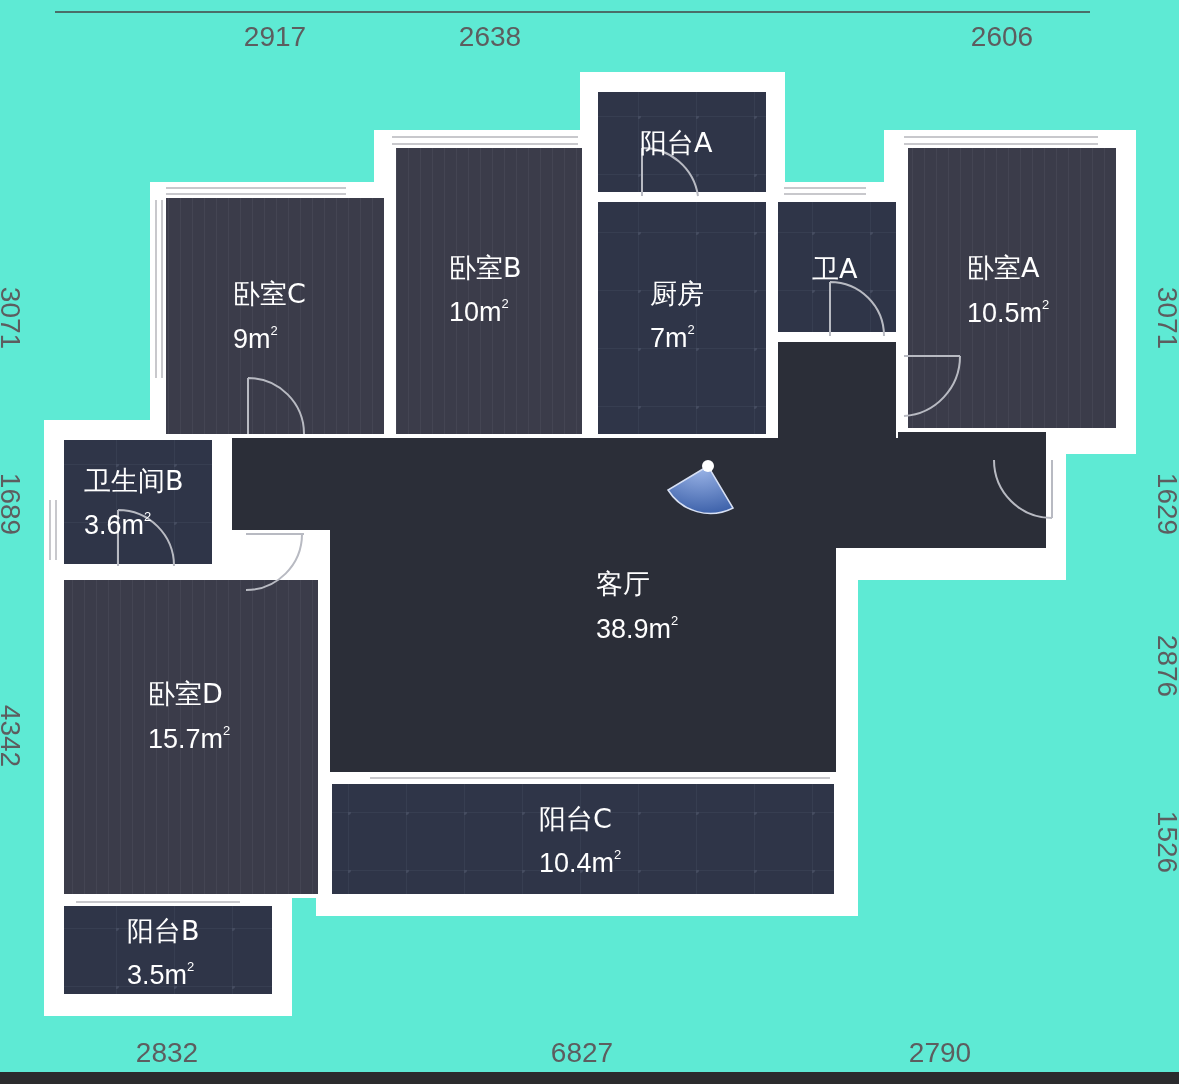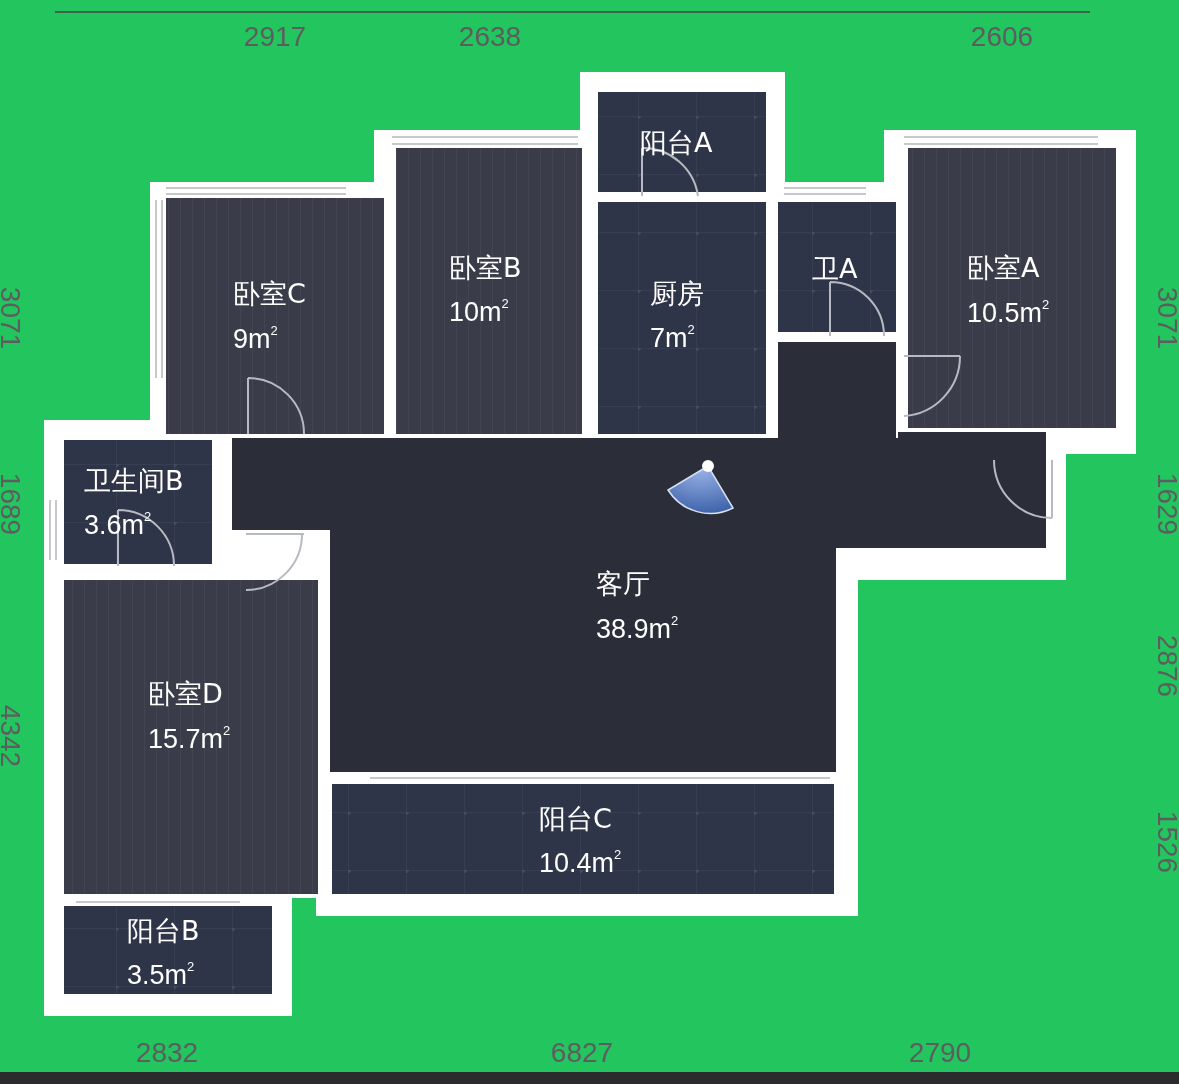--- a/index.html
+++ b/index.html
@@ -1,16 +1,16 @@
 <!DOCTYPE html>
 <html><head>
 <meta charset="utf-8">
 <style>
   html, body { margin:0; padding:0; background:#2b2b2d; }
-  #stage { position:relative; width:1179px; height:1072px; overflow:hidden; background:#22c55e; font-family:"DejaVu Sans","Liberation Sans",sans-serif; }
+  #stage { position:relative; width:1179px; height:1072px; overflow:hidden; background:#5eead4; font-family:"DejaVu Sans","Liberation Sans",sans-serif; }
   svg { position:absolute; left:0; top:0; }
   .dim { fill:#5d5d5f; font-size:28px; font-family:"Liberation Sans","DejaVu Sans",sans-serif; }
   .room-name { fill:#ffffff; font-size:27px; font-family:"DejaVu Sans","Liberation Sans",sans-serif; }
   .room-area { fill:#ffffff; font-size:27px; font-family:"Liberation Sans","DejaVu Sans",sans-serif; }
   .sup { font-size:13px; }
 </style>
 </head>
 <body>
 
 <div id="stage">

